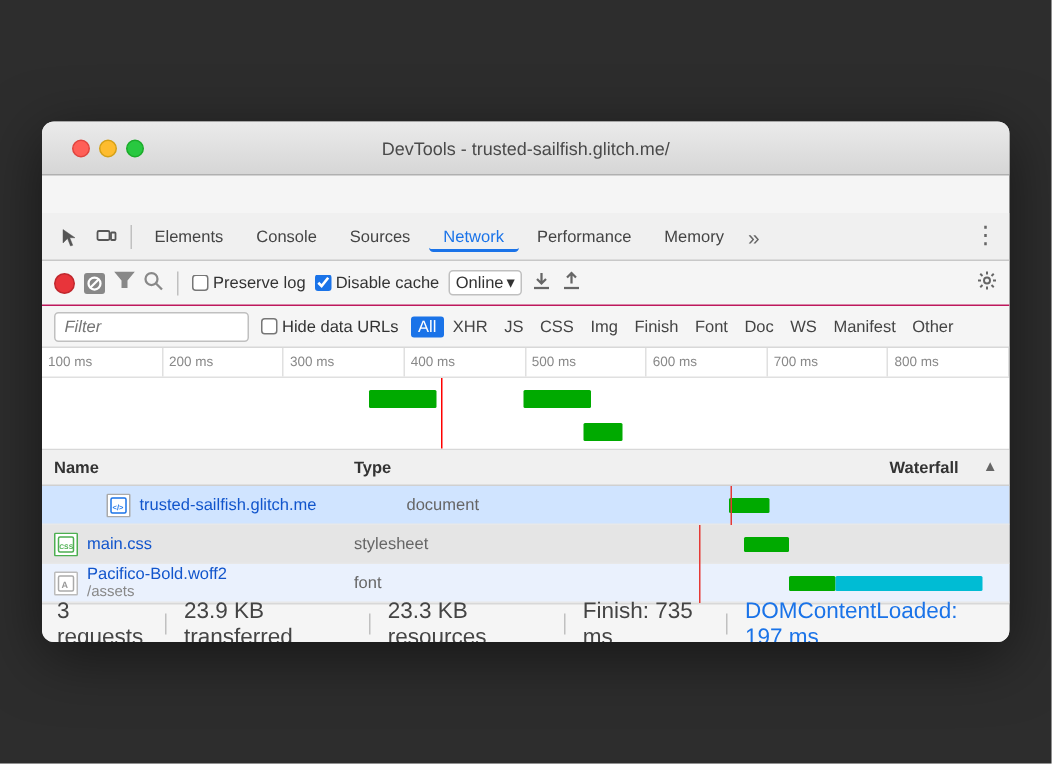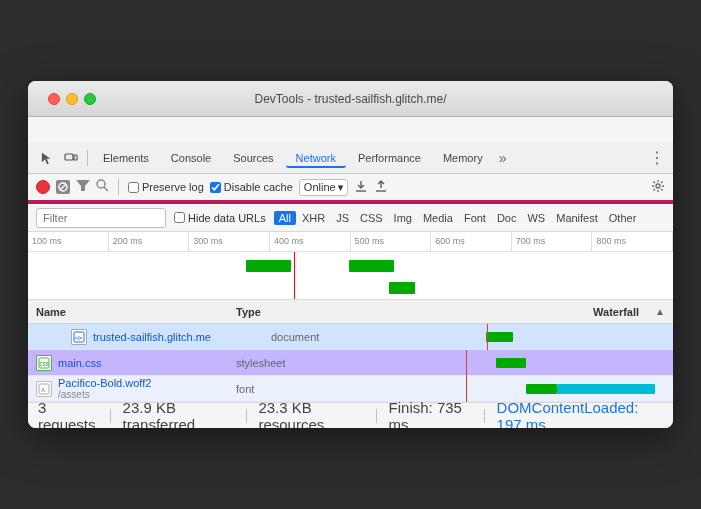--- a/index.html
+++ b/index.html
@@ -100,21 +100,21 @@
     .toolbar-dots {
       margin-left: auto;
       font-size: 16px;
       color: #666;
       cursor: pointer;
       line-height: 1;
     }
     
     .network-toolbar {
       background: #f5f5f5;
-      border-bottom: 4px solid #be185d;
+      border-bottom: 1px solid #be185d;
       display: flex;
       align-items: center;
       padding: 4px 8px;
       gap: 6px;
       height: 30px;
     }
     .record-btn {
       width: 14px;
       height: 14px;
       border-radius: 50%;
@@ -193,20 +193,21 @@
     }
     .filter-input {
       width: 130px;
       height: 20px;
       border: 1px solid #c0c0c0;
       border-radius: 3px;
       padding: 0 6px;
       font-size: 11px;
       background: white;
       color: #333;
+      font-style: italic;
     }
     .filter-types {
       display: flex;
       align-items: center;
       gap: 1px;
     }
     .filter-type {
       padding: 1px 5px;
       font-size: 11px;
       color: #444;
@@ -468,21 +469,21 @@
     <label class="checkbox-label">
       <input type="checkbox" style="">
       <span>Hide data URLs</span>
     </label>
     <div class="filter-types">
       <div class="filter-type active">All</div>
       <div class="filter-type">XHR</div>
       <div class="filter-type">JS</div>
       <div class="filter-type">CSS</div>
       <div class="filter-type">Img</div>
-      <div class="filter-type">Media</div>
+      <div class="filter-type">Finish</div>
       <div class="filter-type">Font</div>
       <div class="filter-type">Doc</div>
       <div class="filter-type">WS</div>
       <div class="filter-type">Manifest</div>
       <div class="filter-type">Other</div>
     </div>
   </div>
 
   <div class="timeline">
     <div class="timeline-ruler">
@@ -529,21 +530,21 @@
       <div class="td td-type">document</div>
       <div class="td td-waterfall">
         <div class="waterfall-row">
 
           <div class="wf-bar wf-green" style="left: 41%; width: 9%;"></div>
           <div class="wf-red-line" style="left: 41.3%;"></div>
         </div>
       </div>
     </div>
 
-    <div class="table-row" style="background:#c4b5fd;">
+    <div class="table-row" style="background:#e5e5e5;">
       <div class="td td-name">
         <div class="file-icon css-icon">
           <svg width="12" height="12" viewBox="0 0 12 12">
             <rect x="1" y="1" width="10" height="10" rx="1" fill="white" stroke="#4CAF50" stroke-width="1"></rect>
             <text x="1.5" y="9" font-size="4.5" fill="#4CAF50" font-weight="bold">CSS</text>
           </svg>
         </div>
         <span class="file-name-text">main.css</span>
       </div>
       <div class="td td-type">stylesheet</div>

